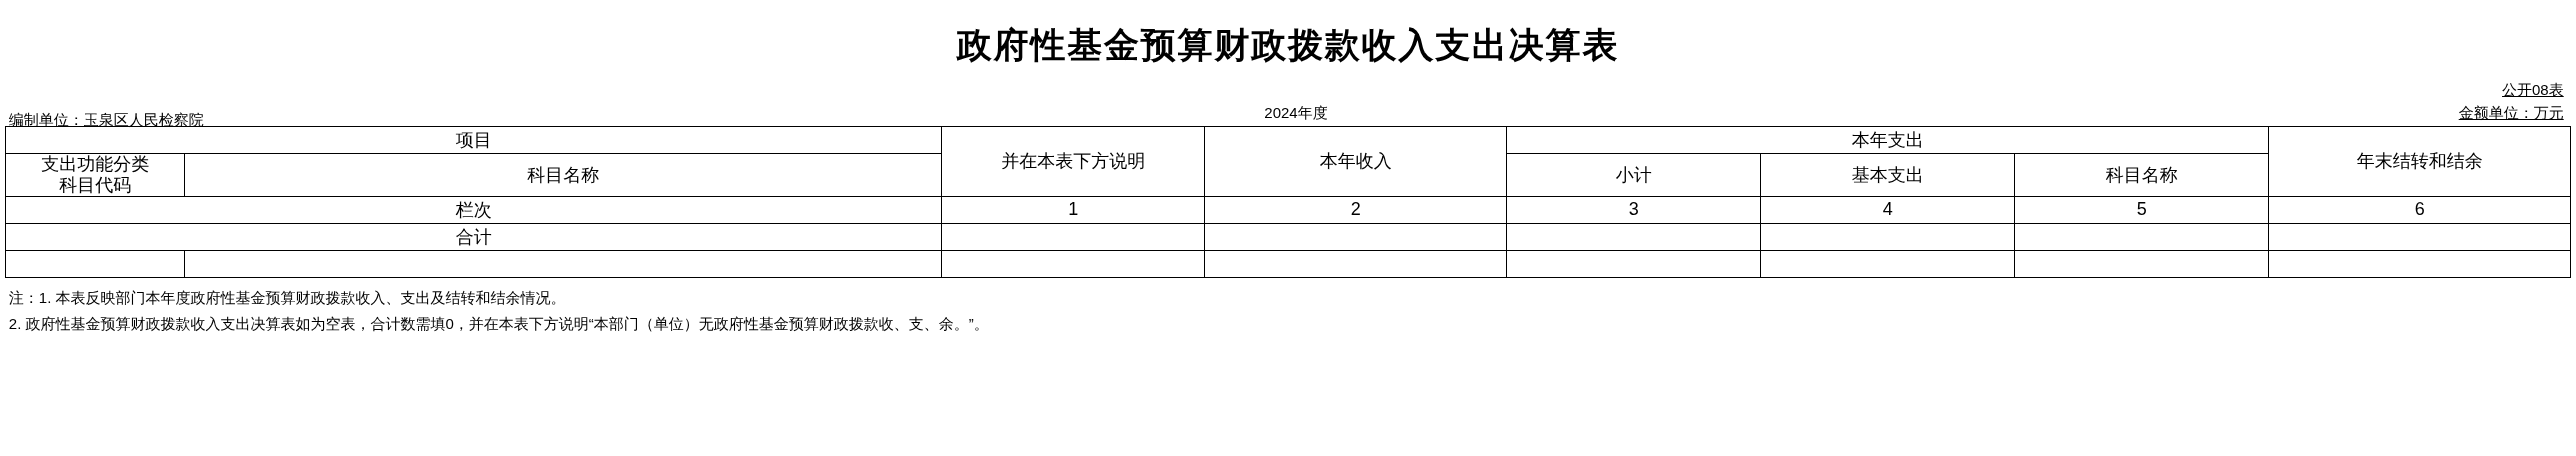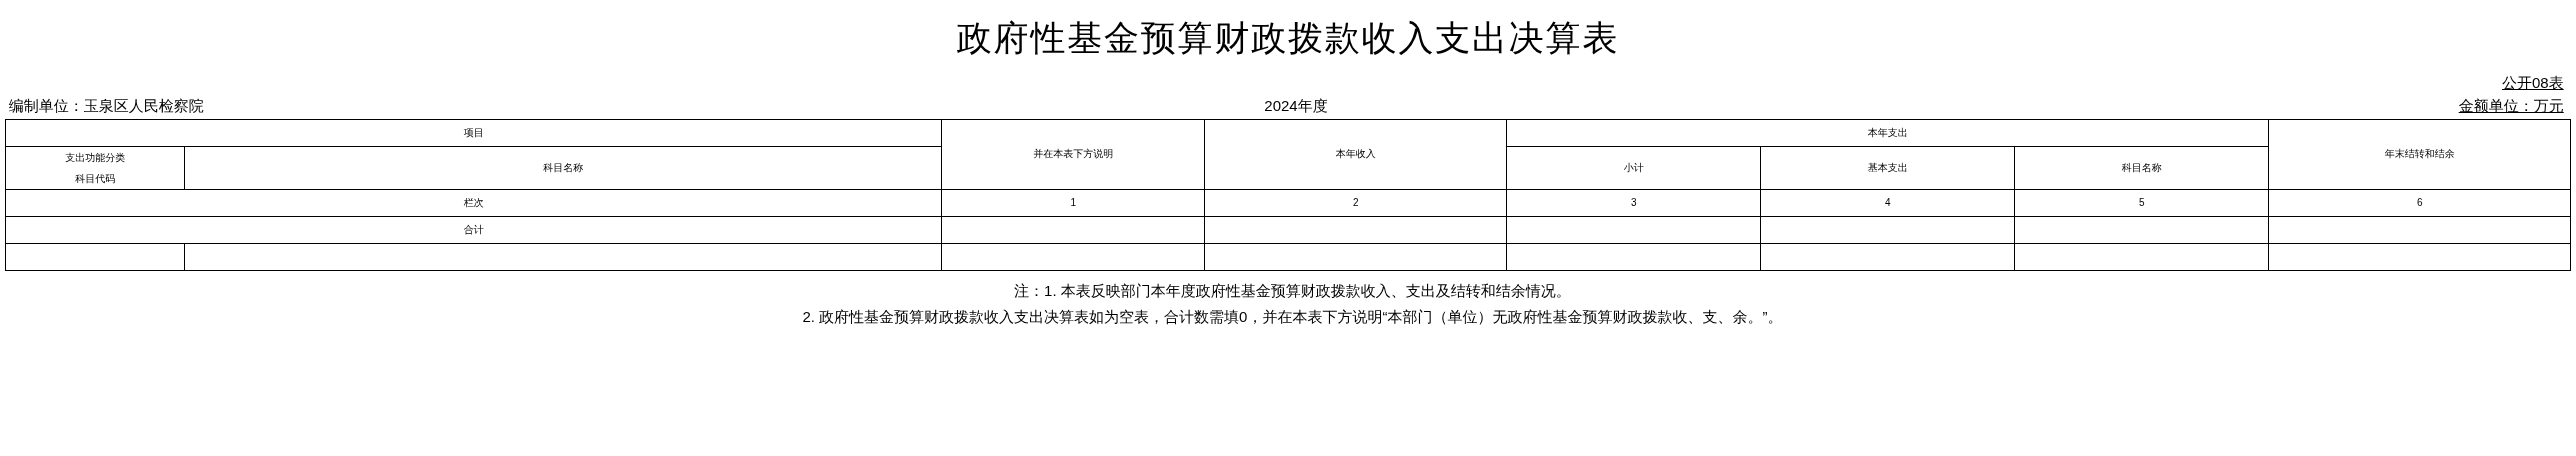--- a/index.html
+++ b/index.html
@@ -17,59 +17,59 @@
   .page {
     position: relative;
     width: 2576px;
     height: 457px;
     box-sizing: border-box;
   }
   .title {
     text-align: center;
     font-size: 35px;
     font-family: "Liberation Serif", serif;
-    font-weight: 400;
+    font-weight: 700;
     letter-spacing: 1.8px;
-    padding-top: 15px;
+    padding-top: 22px;
     padding-bottom: 8.8px;
     line-height: 47px;
   }
   .meta-row {
     position: relative;
     height: 23px;
     font-size: 15px;
     line-height: 23px;
   }
   .meta-right {
     position: absolute;
     right: 12.3px;
     top: 0;
     text-decoration: underline;
   }
   .meta-left {
     position: absolute;
     left: 8.8px;
-    top: 0;
+    top: 7px;
   }
   .meta-center {
     position: absolute;
     left: 16px;
     right: 0;
     text-align: center;
     top: 0;
   }
   table.main {
     border-collapse: collapse;
     width: 2566px;
     margin: 1.8px 5.3px 0 5.3px;
     table-layout: fixed;
   }
   table.main td {
     border: 0.9px solid #000000;
-    font-size: 10px;
+    font-size: 18px;
     text-align: center;
     vertical-align: middle;
     padding: 0;
     height: 26px;
   }
   td.hdr {
     font-size: 16.6px;
   }
   td.tall {
     height: 49px;
@@ -79,21 +79,20 @@
     line-height: 21px;
     margin-top: 44px;
   }
   .notes {
     margin: 7px 0 0 8.8px;
     font-size: 15px;
     line-height: 26px;
   }
   .notes div {
     white-space: nowrap;
-    text-align: center;
   }
 </style>
 </head>
 <body>
 
 <div class="page">
 
   <div class="title">政府性基金预算财政拨款收入支出决算表</div>
 
   <div class="meta-row">

